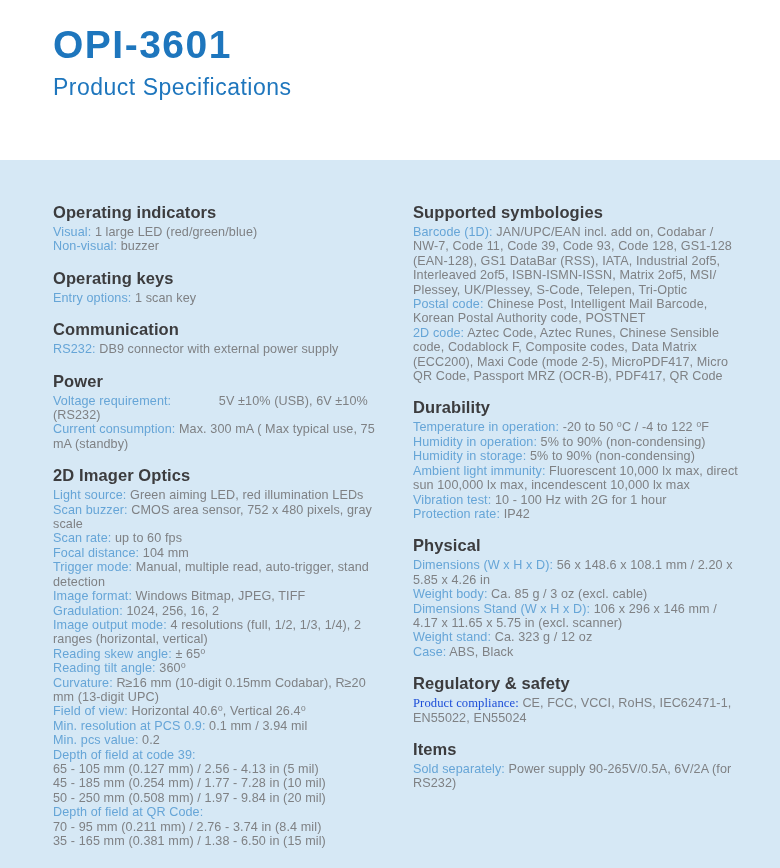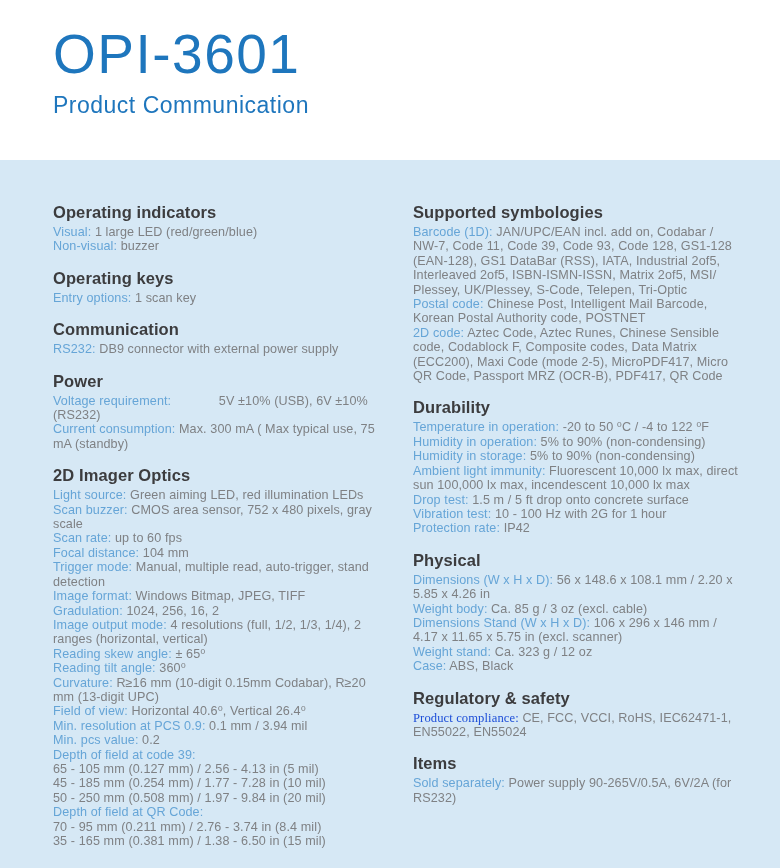--- a/index.html
+++ b/index.html
@@ -8,22 +8,22 @@
     width: 780px; height: 868px;
     font-family: "Liberation Sans", "DejaVu Sans", sans-serif;
     overflow: hidden;
     position: relative;
   }
   .page { width: 780px; height: 868px; position: relative; }
 
   
   .page-header { padding: 24px 0 0 53px; height: 160px; background: #ffffff; }
   .page-title {
-    font-size: 55px;
-    font-weight: 400;
+    font-size: 39px;
+    font-weight: 700;
     letter-spacing: 1.5px;
     line-height: 1.1;
   }
   .page-subtitle {
     font-size: 23px;
     font-weight: 400;
     letter-spacing: 0.5px;
     margin-top: 7px;
   }
 
@@ -56,21 +56,21 @@
   }
   .spec-label { }
   .spec-value { }
 </style>
 </head>
 <body>
 
 <div class="page">
   <header class="page-header">
     <h1 class="page-title" style="color: rgb(30, 118, 189);">OPI-3601</h1>
-    <div class="page-subtitle" style="color: rgb(30, 118, 189);">Product Communication</div>
+    <div class="page-subtitle" style="color: rgb(30, 118, 189);">Product Specifications</div>
   </header>
   <main class="spec-panel" style="background: rgb(214, 232, 245);">
     <div class="spec-col left">
         <section class="spec-section">
           <h3 class="spec-heading" style="color: rgb(60, 60, 62);">Operating indicators</h3>
           <p class="spec-row"><span class="spec-label" style="color: rgb(102, 165, 215);">Visual:</span> <span class="spec-value" style="color: rgb(127, 129, 132);">1 large LED (red/green/blue)</span></p>
           <p class="spec-row"><span class="spec-label" style="color: rgb(102, 165, 215); text-align: right;">Non-visual:</span> <span class="spec-value" style="color: rgb(127, 129, 132);">buzzer</span></p>
         </section>
         <section class="spec-section">
           <h3 class="spec-heading" style="color: rgb(60, 60, 62);">Operating keys</h3>
@@ -116,21 +116,20 @@
           <p class="spec-row"><span class="spec-label" style="color: rgb(102, 165, 215);">Barcode (1D):</span> <span class="spec-value" style="color: rgb(127, 129, 132);">JAN/UPC/EAN incl. add on, Codabar / NW-7, Code 11, Code 39, Code 93, Code 128, GS1-128 (EAN-128), GS1 DataBar (RSS), IATA, Industrial 2of5, Interleaved 2of5, ISBN-ISMN-ISSN, Matrix 2of5, MSI/ Plessey, UK/Plessey, S-Code, Telepen, Tri-Optic</span></p>
           <p class="spec-row"><span class="spec-label" style="color: rgb(102, 165, 215);">Postal code:</span> <span class="spec-value" style="color: rgb(127, 129, 132);">Chinese Post, Intelligent Mail Barcode, Korean Postal Authority code, POSTNET</span></p>
           <p class="spec-row"><span class="spec-label" style="color: rgb(102, 165, 215);">2D code:</span> <span class="spec-value" style="color: rgb(127, 129, 132);">Aztec Code, Aztec Runes, Chinese Sensible code, Codablock F, Composite codes, Data Matrix (ECC200), Maxi Code (mode 2-5), MicroPDF417, Micro QR Code, Passport MRZ (OCR-B), PDF417, QR Code</span></p>
         </section>
         <section class="spec-section">
           <h3 class="spec-heading" style="color: rgb(60, 60, 62);">Durability</h3>
           <p class="spec-row"><span class="spec-label" style="color: rgb(102, 165, 215);">Temperature in operation:</span> <span class="spec-value" style="color: rgb(127, 129, 132);">-20 to 50 ⁰C / -4 to 122 ⁰F</span></p>
           <p class="spec-row"><span class="spec-label" style="color: rgb(102, 165, 215);">Humidity in operation:</span> <span class="spec-value" style="color: rgb(127, 129, 132);">5% to 90% (non-condensing)</span></p>
           <p class="spec-row"><span class="spec-label" style="color: rgb(102, 165, 215);">Humidity in storage:</span> <span class="spec-value" style="color: rgb(127, 129, 132);">5% to 90% (non-condensing)</span></p>
           <p class="spec-row"><span class="spec-label" style="color: rgb(102, 165, 215);">Ambient light immunity:</span> <span class="spec-value" style="color: rgb(127, 129, 132);">Fluorescent 10,000 lx max, direct sun 100,000 lx max, incendescent 10,000 lx max</span></p>
-          <p class="spec-row"><span class="spec-label" style="color: rgb(102, 165, 215);">Drop test:</span> <span class="spec-value" style="color: rgb(127, 129, 132);">1.5 m / 5 ft drop onto concrete surface</span></p>
           <p class="spec-row"><span class="spec-label" style="color: rgb(102, 165, 215);">Vibration test:</span> <span class="spec-value" style="color: rgb(127, 129, 132);">10 - 100 Hz with 2G for 1 hour</span></p>
           <p class="spec-row"><span class="spec-label" style="color: rgb(102, 165, 215);">Protection rate:</span> <span class="spec-value" style="color: rgb(127, 129, 132);">IP42</span></p>
         </section>
         <section class="spec-section">
           <h3 class="spec-heading" style="color: rgb(60, 60, 62);">Physical</h3>
           <p class="spec-row"><span class="spec-label" style="color: rgb(102, 165, 215);">Dimensions (W x H x D):</span> <span class="spec-value" style="color: rgb(127, 129, 132);">56 x 148.6 x 108.1 mm / 2.20 x 5.85 x 4.26 in</span></p>
           <p class="spec-row"><span class="spec-label" style="color: rgb(102, 165, 215);">Weight body:</span> <span class="spec-value" style="color: rgb(127, 129, 132);">Ca. 85 g / 3 oz (excl. cable)</span></p>
           <p class="spec-row"><span class="spec-label" style="color: rgb(102, 165, 215);">Dimensions Stand (W x H x D):</span> <span class="spec-value" style="color: rgb(127, 129, 132);">106 x 296 x 146 mm / 4.17 x 11.65 x 5.75 in (excl. scanner)</span></p>
           <p class="spec-row"><span class="spec-label" style="color: rgb(102, 165, 215);">Weight stand:</span> <span class="spec-value" style="color: rgb(127, 129, 132);">Ca. 323 g / 12 oz</span></p>
           <p class="spec-row"><span class="spec-label" style="color: rgb(102, 165, 215);">Case:</span> <span class="spec-value" style="color: rgb(127, 129, 132);">ABS, Black</span></p>

